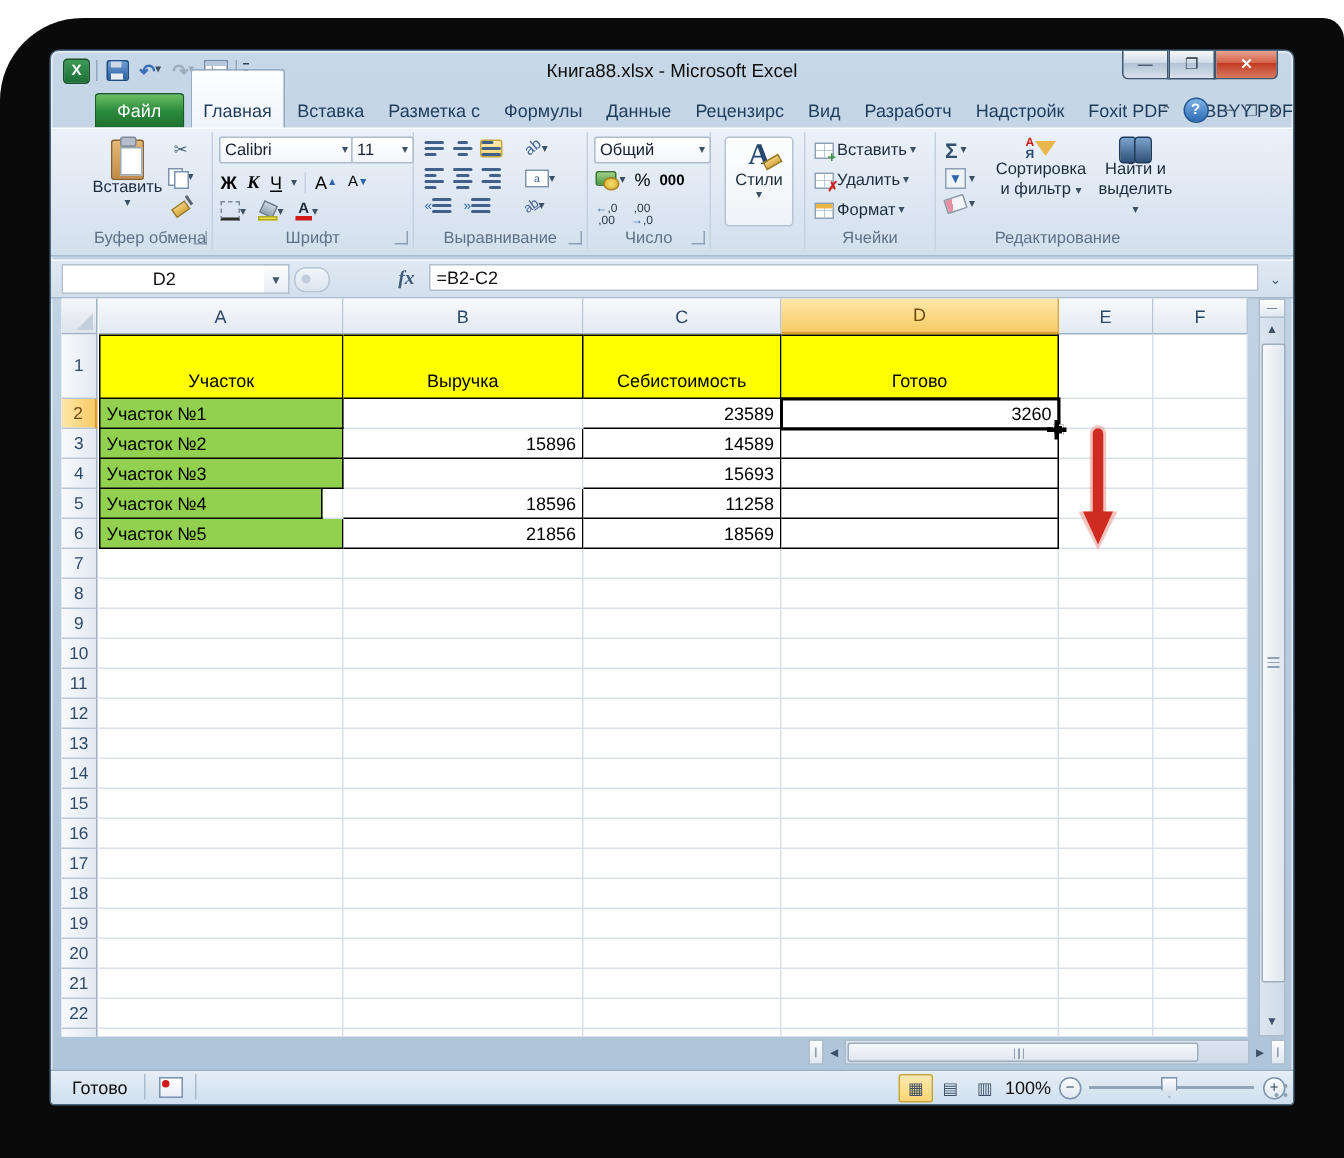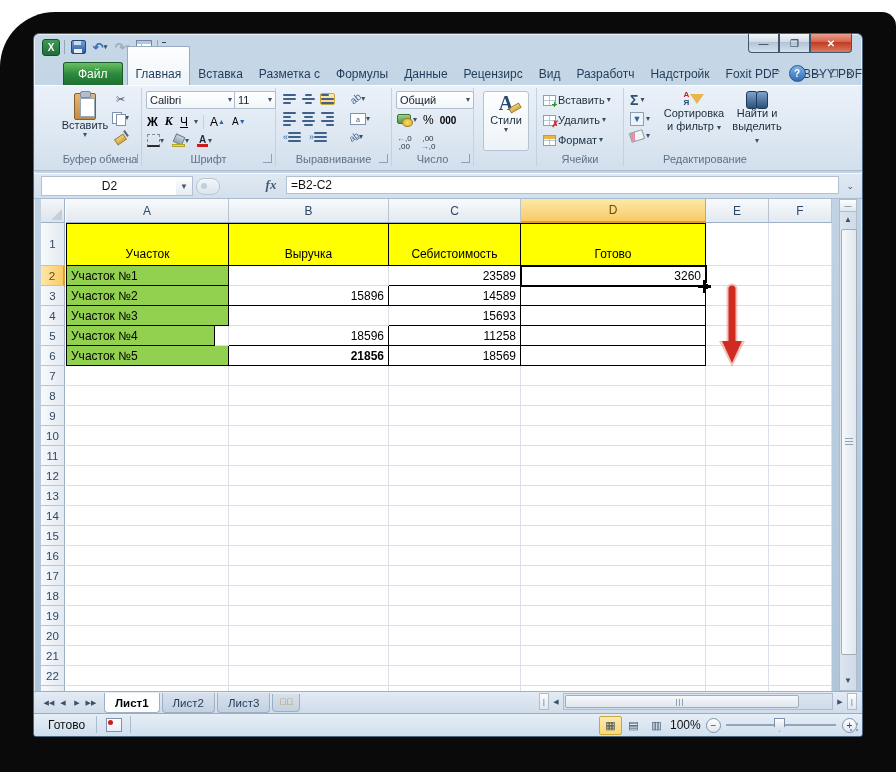--- a/index.html
+++ b/index.html
@@ -175,20 +175,21 @@
           <span class="savebtn"></span>
         </span>
       <span class="qbtn undo">↶<span class="caret" style="font-size:7px;">▾</span></span>
       <span class="qbtn redo">↷<span class="caret" style="font-size:7px;color:#9eacba;">▾</span></span>
       <span class="qbtn">
           <span class="qgrid"></span>
         </span>
       <span class="sep"></span>
       <span class="qcaret">▾</span>
     </div>
+    <div class="title">Книга88.xlsx  -  Microsoft Excel</div>
     <div class="winbtns">
       <span class="wbtn min">—</span>
       <span class="wbtn">❐</span>
       <span class="wbtn close">✕</span>
     </div>
   </div>
 
   <div class="tabrow">
     <span class="filetab">Файл</span>
     <span id="tabs-container" style="display:flex;align-items:flex-end;">
@@ -542,21 +543,21 @@
       <div class="tcell num" style="left: 348px; top: 87px; width: 132px; height: 20px;">14589</div>
       <div class="tcell num" style="left: 480px; top: 87px; width: 185px; height: 20px;"></div>
       <div class="tcell namec" style="left: 25px; top: 107px; width: 163px; height: 20px;">Участок №3</div>
       <div class="tcell num" style="left: 348px; top: 107px; width: 132px; height: 20px;">15693</div>
       <div class="tcell num" style="left: 480px; top: 107px; width: 185px; height: 20px;"></div>
       <div class="tcell namec" style="left: 25px; top: 127px; width: 149px; height: 20px;">Участок №4</div>
       <div class="tcell num" style="left: 188px; top: 127px; width: 160px; height: 20px;">18596</div>
       <div class="tcell num" style="left: 348px; top: 127px; width: 132px; height: 20px;">11258</div>
       <div class="tcell num" style="left: 480px; top: 127px; width: 185px; height: 20px;"></div>
       <div class="tcell namec" style="left: 25px; top: 147px; width: 163px; height: 20px;">Участок №5</div>
-      <div class="tcell num" style="left: 188px; top: 147px; width: 160px; height: 20px; font-weight: bold;">21856</div>
+      <div class="tcell num" style="left: 188px; top: 147px; width: 160px; height: 20px;">21856</div>
       <div class="tcell num" style="left: 348px; top: 147px; width: 132px; height: 20px;">18569</div>
       <div class="tcell num" style="left: 480px; top: 147px; width: 185px; height: 20px;"></div>
       <div class="selbox" id="selbox" style="left:479px;top:66px;width:187px;height:22px;"></div>
     <div class="fillhandle" style="left:661px;top:84px;"></div>
     <div class="fillcross" style="left:657px;top:81px;"></div>
     <svg class="redarrow" width="30" height="90" viewBox="0 0 30 90">
       <g>
         <path d="M15 6 L15 60" stroke="#e9958a" stroke-width="11" stroke-linecap="round" opacity="0.55"></path>
         <polygon points="2,58 28,58 15,84" fill="#e9958a" opacity="0.55"></polygon>
         <path d="M15 6 L15 60" stroke="#cf2b20" stroke-width="7" stroke-linecap="round"></path>
@@ -567,32 +568,20 @@
 
   <div class="vsb">
     <div class="splitv">—</div>
     <div class="sbarrow" style="top:11px;">▲</div>
     <div class="vthumb" style="top:29px;height:424px;">
         <div class="grip" style="top:208px;"></div>
       </div>
     <div class="sbarrow" style="bottom:1px;">▼</div>
   </div>
 
-  <div class="tabbar">
-    <span class="navb">◀◀</span>
-    <span class="navb">◀</span>
-    <span class="navb">▶</span>
-    <span class="navb">▶▶</span>
-    <span id="sheettabs" style="display:flex;align-items:flex-start;margin-left:6px;height:19px;">
-        <span class="stab active">Лист1</span>
-        <span class="stab">Лист2</span>
-        <span class="stab">Лист3</span>
-      </span>
-    <span class="instab">✱⃞</span>
-  </div>
   <div class="hsb">
     <span class="hsplit">|</span>
     <span class="navb">◀</span>
     <span class="htrack">
       <span class="hthumb">
           <span class="hgrip"></span>
         </span>
     </span>
     <span class="navb">▶</span>
     <span class="hsplit">|</span>

